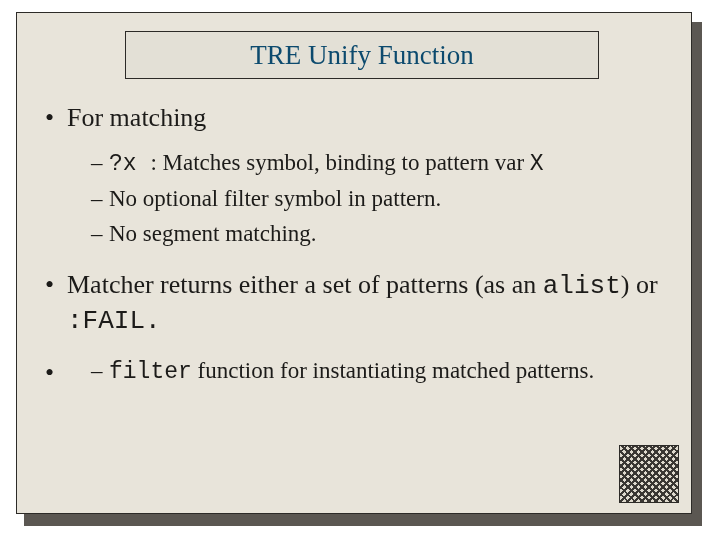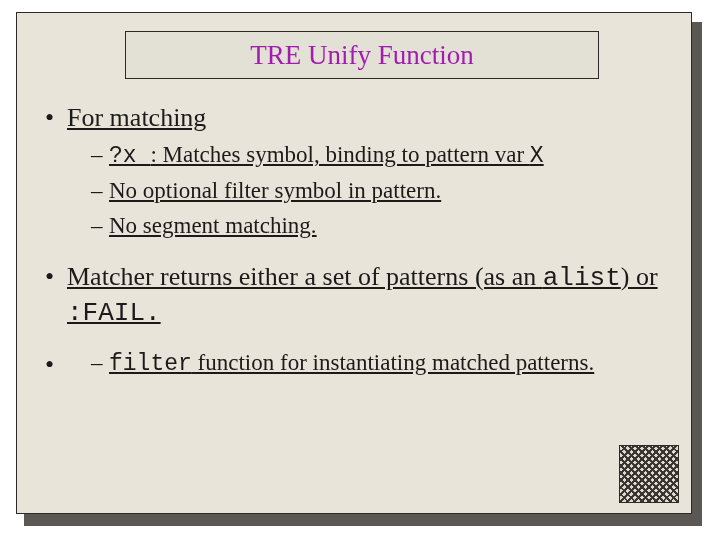--- a/index.html
+++ b/index.html
@@ -38,29 +38,28 @@
     position: absolute;
     left: 108px;
     top: 18px;
     width: 472px;
     height: 46px;
     border: 1px solid #2c2a27;
     background: #e3e0d6;
     text-align: center;
     line-height: 46px;
     font-size: 27px;
-    color: #a21caf;
+    color: #0c4a6e;
   }
   .content {
     position: absolute;
     left: 22px;
     top: 88px;
     right: 20px;
     color: #1c1b19;
-    text-decoration: underline;
   }
   ul.top {
     list-style: none;
     padding: 0;
     margin: 0;
   }
   ul.top > li {
     position: relative;
     padding-left: 28px;
     font-size: 26px;
@@ -70,21 +69,21 @@
   ul.top > li::before {
     content: "•";
     position: absolute;
     left: 6px;
     top: 0;
     font-size: 26px;
   }
   ul.sub {
     list-style: none;
     padding: 0;
-    margin: 6px 0 0 24px;
+    margin: 14px 0 0 24px;
   }
   ul.sub > li {
     position: relative;
     padding-left: 18px;
     font-size: 23px;
     line-height: 1.34;
     margin-bottom: 4px;
   }
   ul.sub > li::before {
     content: "–";

